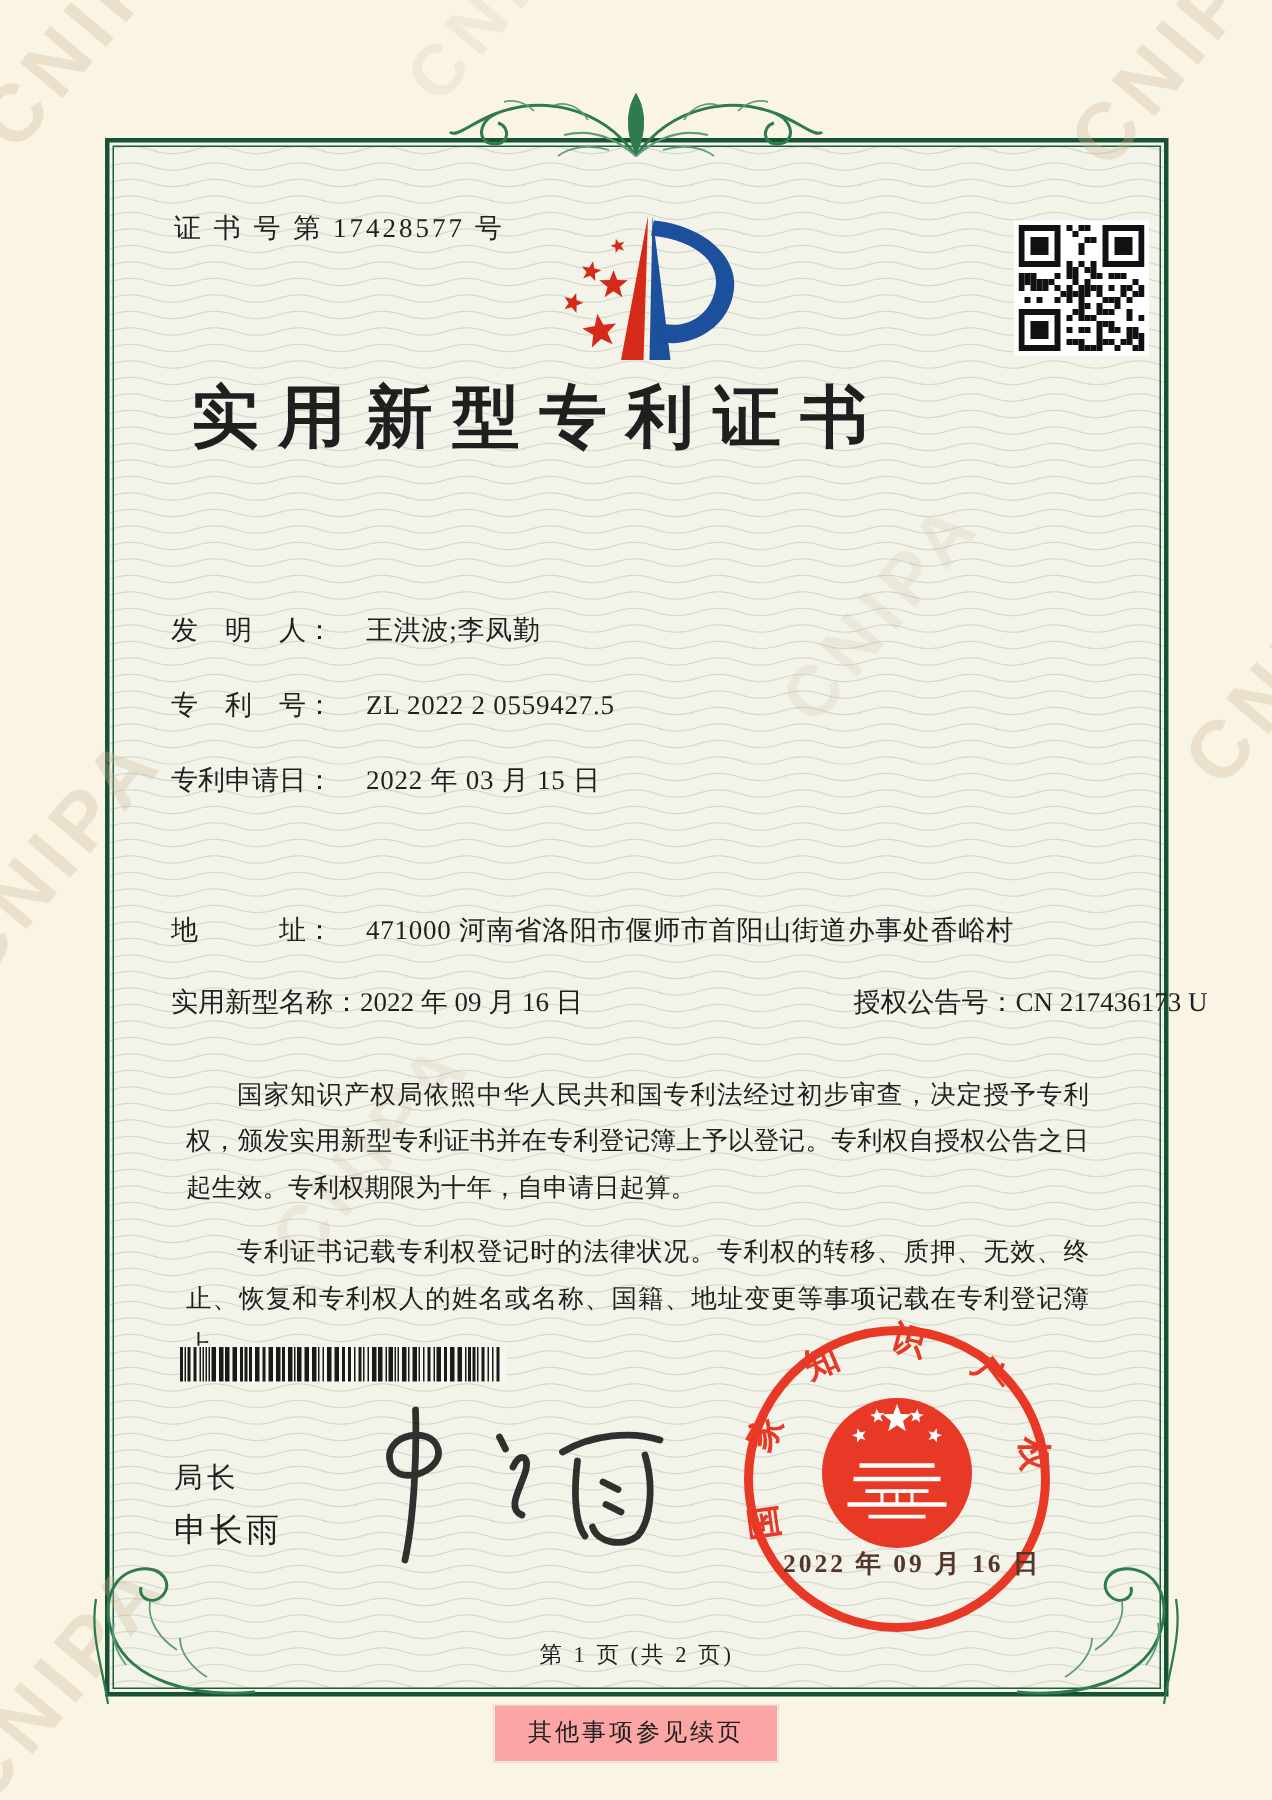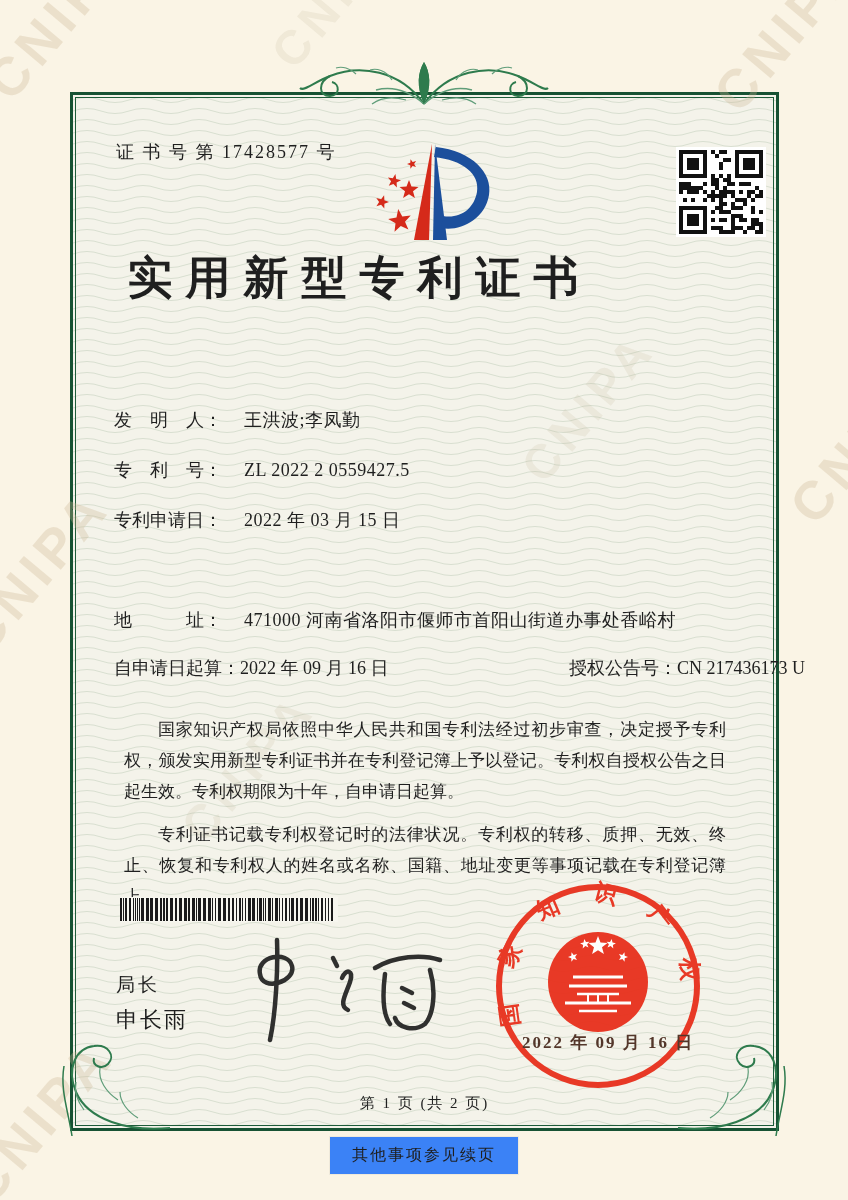--- a/index.html
+++ b/index.html
@@ -59,21 +59,21 @@
   .seal-date{
     position:absolute; left:522px; top:1031px; z-index:5;
     font-size:17px; letter-spacing:2px; color:#53362a; font-weight:bold;
   }
   .page-num{
     position:absolute; left:70px; top:1094px; width:709px;
     text-align:center; font-size:15px; letter-spacing:2px;
   }
   .note-box{
     position:absolute; left:50%; top:1136px; transform:translateX(-50%);
-    background:#3b82f6; border:1px solid #efe9da;
+    background:#fca5a5; border:1px solid #efe9da;
     padding:8px 22px; font-size:16px; letter-spacing:2px; z-index:3;
   }
 </style>
 </head>
 <body>
 
 <div class="page">
 
   <span class="wm" style="left:-38px; top:-14px;">CNIPA</span>
   <span class="wm light" style="left:250px; top:-34px;">CNIPA</span>
@@ -368,21 +368,21 @@
     <div class="frow" style="top:458px;">
       <span class="flabel">专　利　号：</span><span class="fvalue">ZL 2022 2 0559427.5</span>
     </div>
     <div class="frow" style="top:508px;">
       <span class="flabel">专利申请日：</span><span class="fvalue">2022 年 03 月 15 日</span>
     </div>
     <div class="frow" style="top:608px;">
       <span class="flabel">地　　　址：</span><span class="fvalue">471000  河南省洛阳市偃师市首阳山街道办事处香峪村</span>
     </div>
     <div class="frow" style="top:656px; width:626px;">
-      <span>自申请日起算：</span><span>2022 年 09 月 16 日</span>
+      <span>实用新型名称：</span><span>2022 年 09 月 16 日</span>
       <span class="grant-right"><span>授权公告号：</span><span>CN 217436173 U</span></span>
     </div>
 
     <div class="body-text">
       <p>国家知识产权局依照中华人民共和国专利法经过初步审查，决定授予专利权，颁发实用新型专利证书并在专利登记簿上予以登记。专利权自授权公告之日起生效。专利权期限为十年，自申请日起算。</p>
       <p>专利证书记载专利权登记时的法律状况。专利权的转移、质押、无效、终止、恢复和专利权人的姓名或名称、国籍、地址变更等事项记载在专利登记簿上。</p>
     </div>
 
     <svg id="barcode-svg" class="barcode" width="218" height="25">
         <rect x="0" y="0" width="218" height="25" fill="#f7f6ef"></rect>

